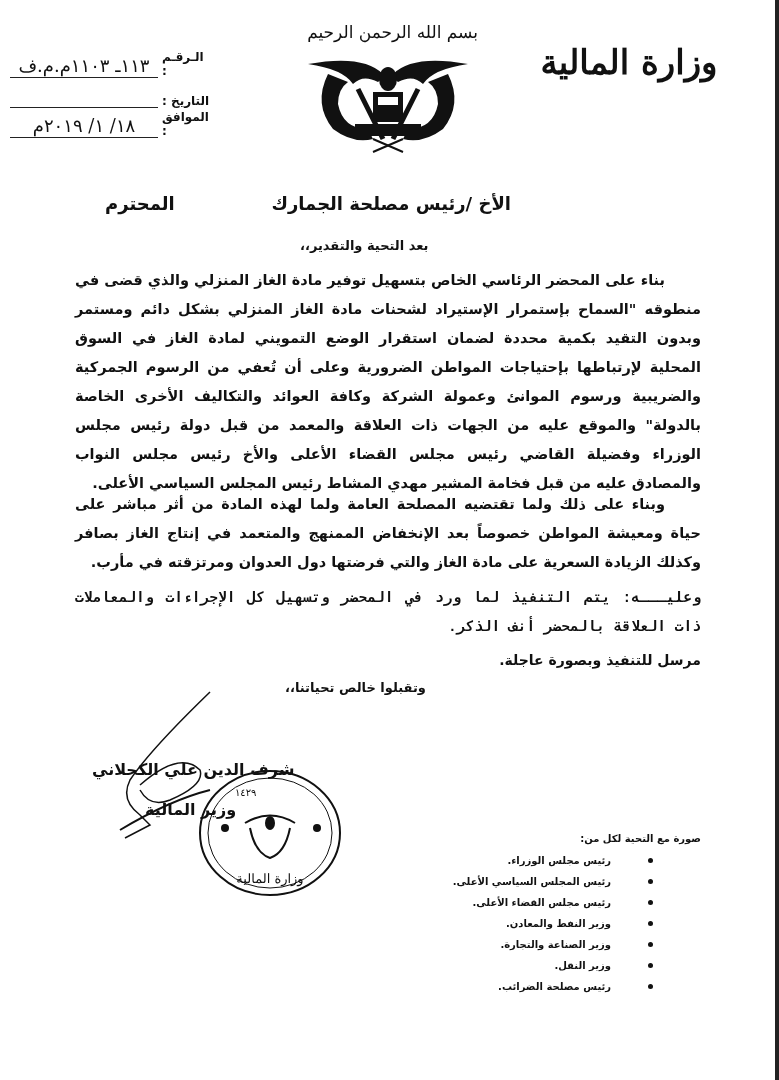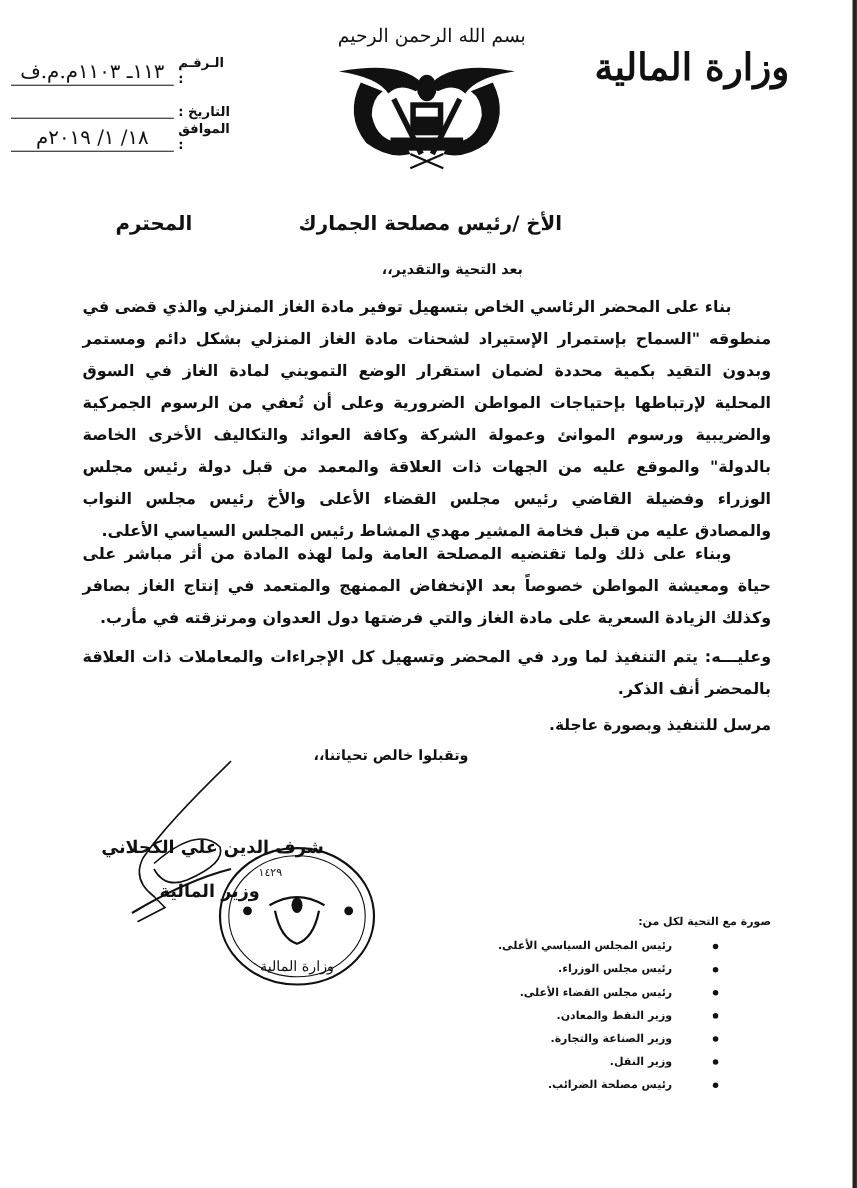--- a/index.html
+++ b/index.html
@@ -20,27 +20,27 @@
 
   .refbox { position: absolute; left: 10px; top: 48px; width: 200px; direction: rtl; font-size: 12px; }
   .ref-row { display: flex; align-items: flex-end; height: 30px; }
   .ref-label { font-weight: bold; width: 48px; text-align: left; padding-left: 4px; }
   .ref-value { flex: 1; border-bottom: 1px solid #222; font-family: "DejaVu Serif", serif;
                font-size: 18px; font-weight: normal; text-align: center; direction: ltr; height: 22px; line-height: 22px; white-space: nowrap; }
 
   
   .addressee { position: absolute; right: 268px; top: 193px; direction: rtl; font-size: 18px; font-weight: bold; }
   .honorific { position: absolute; left: 105px; top: 193px; direction: rtl; font-size: 18px; font-weight: bold; }
-  .greeting { position: absolute; left: 300px; top: 238px; direction: rtl; font-size: 13px; font-weight: bold; margin-left: 47px; }
+  .greeting { position: absolute; left: 300px; top: 238px; direction: rtl; font-size: 13px; font-weight: bold; }
 
   .body-text { position: absolute; left: 75px; width: 626px; direction: rtl; text-align: justify;
                font-size: 14.5px; font-weight: bold; line-height: 29px; }
   .p1 { top: 266px; text-indent: 36px; }
   .p2 { top: 490px; text-indent: 36px; }
-  .p3 { top: 584px; }
+  .p3 { top: 584px; font-family: Liberation Mono, monospace; }
   .p3 .lbl { font-weight: bold; }
   .note { position: absolute; right: 78px; top: 652px; direction: rtl; font-size: 14px; font-weight: bold; }
   .closing { position: absolute; left: 285px; top: 680px; direction: rtl; font-size: 13px; font-weight: bold; }
 
   .signer-name { position: absolute; left: 92px; top: 760px; direction: rtl; font-size: 16px; font-weight: bold; }
   .signer-title { position: absolute; left: 145px; top: 800px; direction: rtl; font-size: 16px; font-weight: bold; }
   .signature { position: absolute; left: 110px; top: 690px; }
   .stamp { position: absolute; left: 195px; top: 768px; }
 
   .cc { position: absolute; right: 78px; top: 833px; direction: rtl; font-size: 10px; font-weight: bold; }
@@ -123,22 +123,22 @@
       <text x="75" y="115" text-anchor="middle" font-family="DejaVu Serif, serif" font-size="13" fill="#111">وزارة المالية</text>
       <text x="40" y="28" font-family="DejaVu Sans, sans-serif" font-size="10" fill="#111">١٤٢٩</text>
     </svg>
   </div>
   <div class="signer-name">شرف الدين علي الكحلاني</div>
   <div class="signer-title">وزير المالية</div>
 
   <div class="cc">
     <span class="cc-title">صورة مع التحية لكل من:</span>
     <ul class="cc-list">
+      <li class="cc-item"><span class="bullet"></span><span>رئيس مجلس الوزراء.</span></li>
       <li class="cc-item"><span class="bullet"></span><span>رئيس المجلس السياسي الأعلى.</span></li>
-      <li class="cc-item"><span class="bullet"></span><span>رئيس مجلس الوزراء.</span></li>
       <li class="cc-item"><span class="bullet"></span><span>رئيس مجلس القضاء الأعلى.</span></li>
       <li class="cc-item"><span class="bullet"></span><span>وزير النفط والمعادن.</span></li>
       <li class="cc-item"><span class="bullet"></span><span>وزير الصناعة والتجارة.</span></li>
       <li class="cc-item"><span class="bullet"></span><span>وزير النقل.</span></li>
       <li class="cc-item"><span class="bullet"></span><span>رئيس مصلحة الضرائب.</span></li>
     </ul>
   </div>
 </div>
 
 </body></html>

